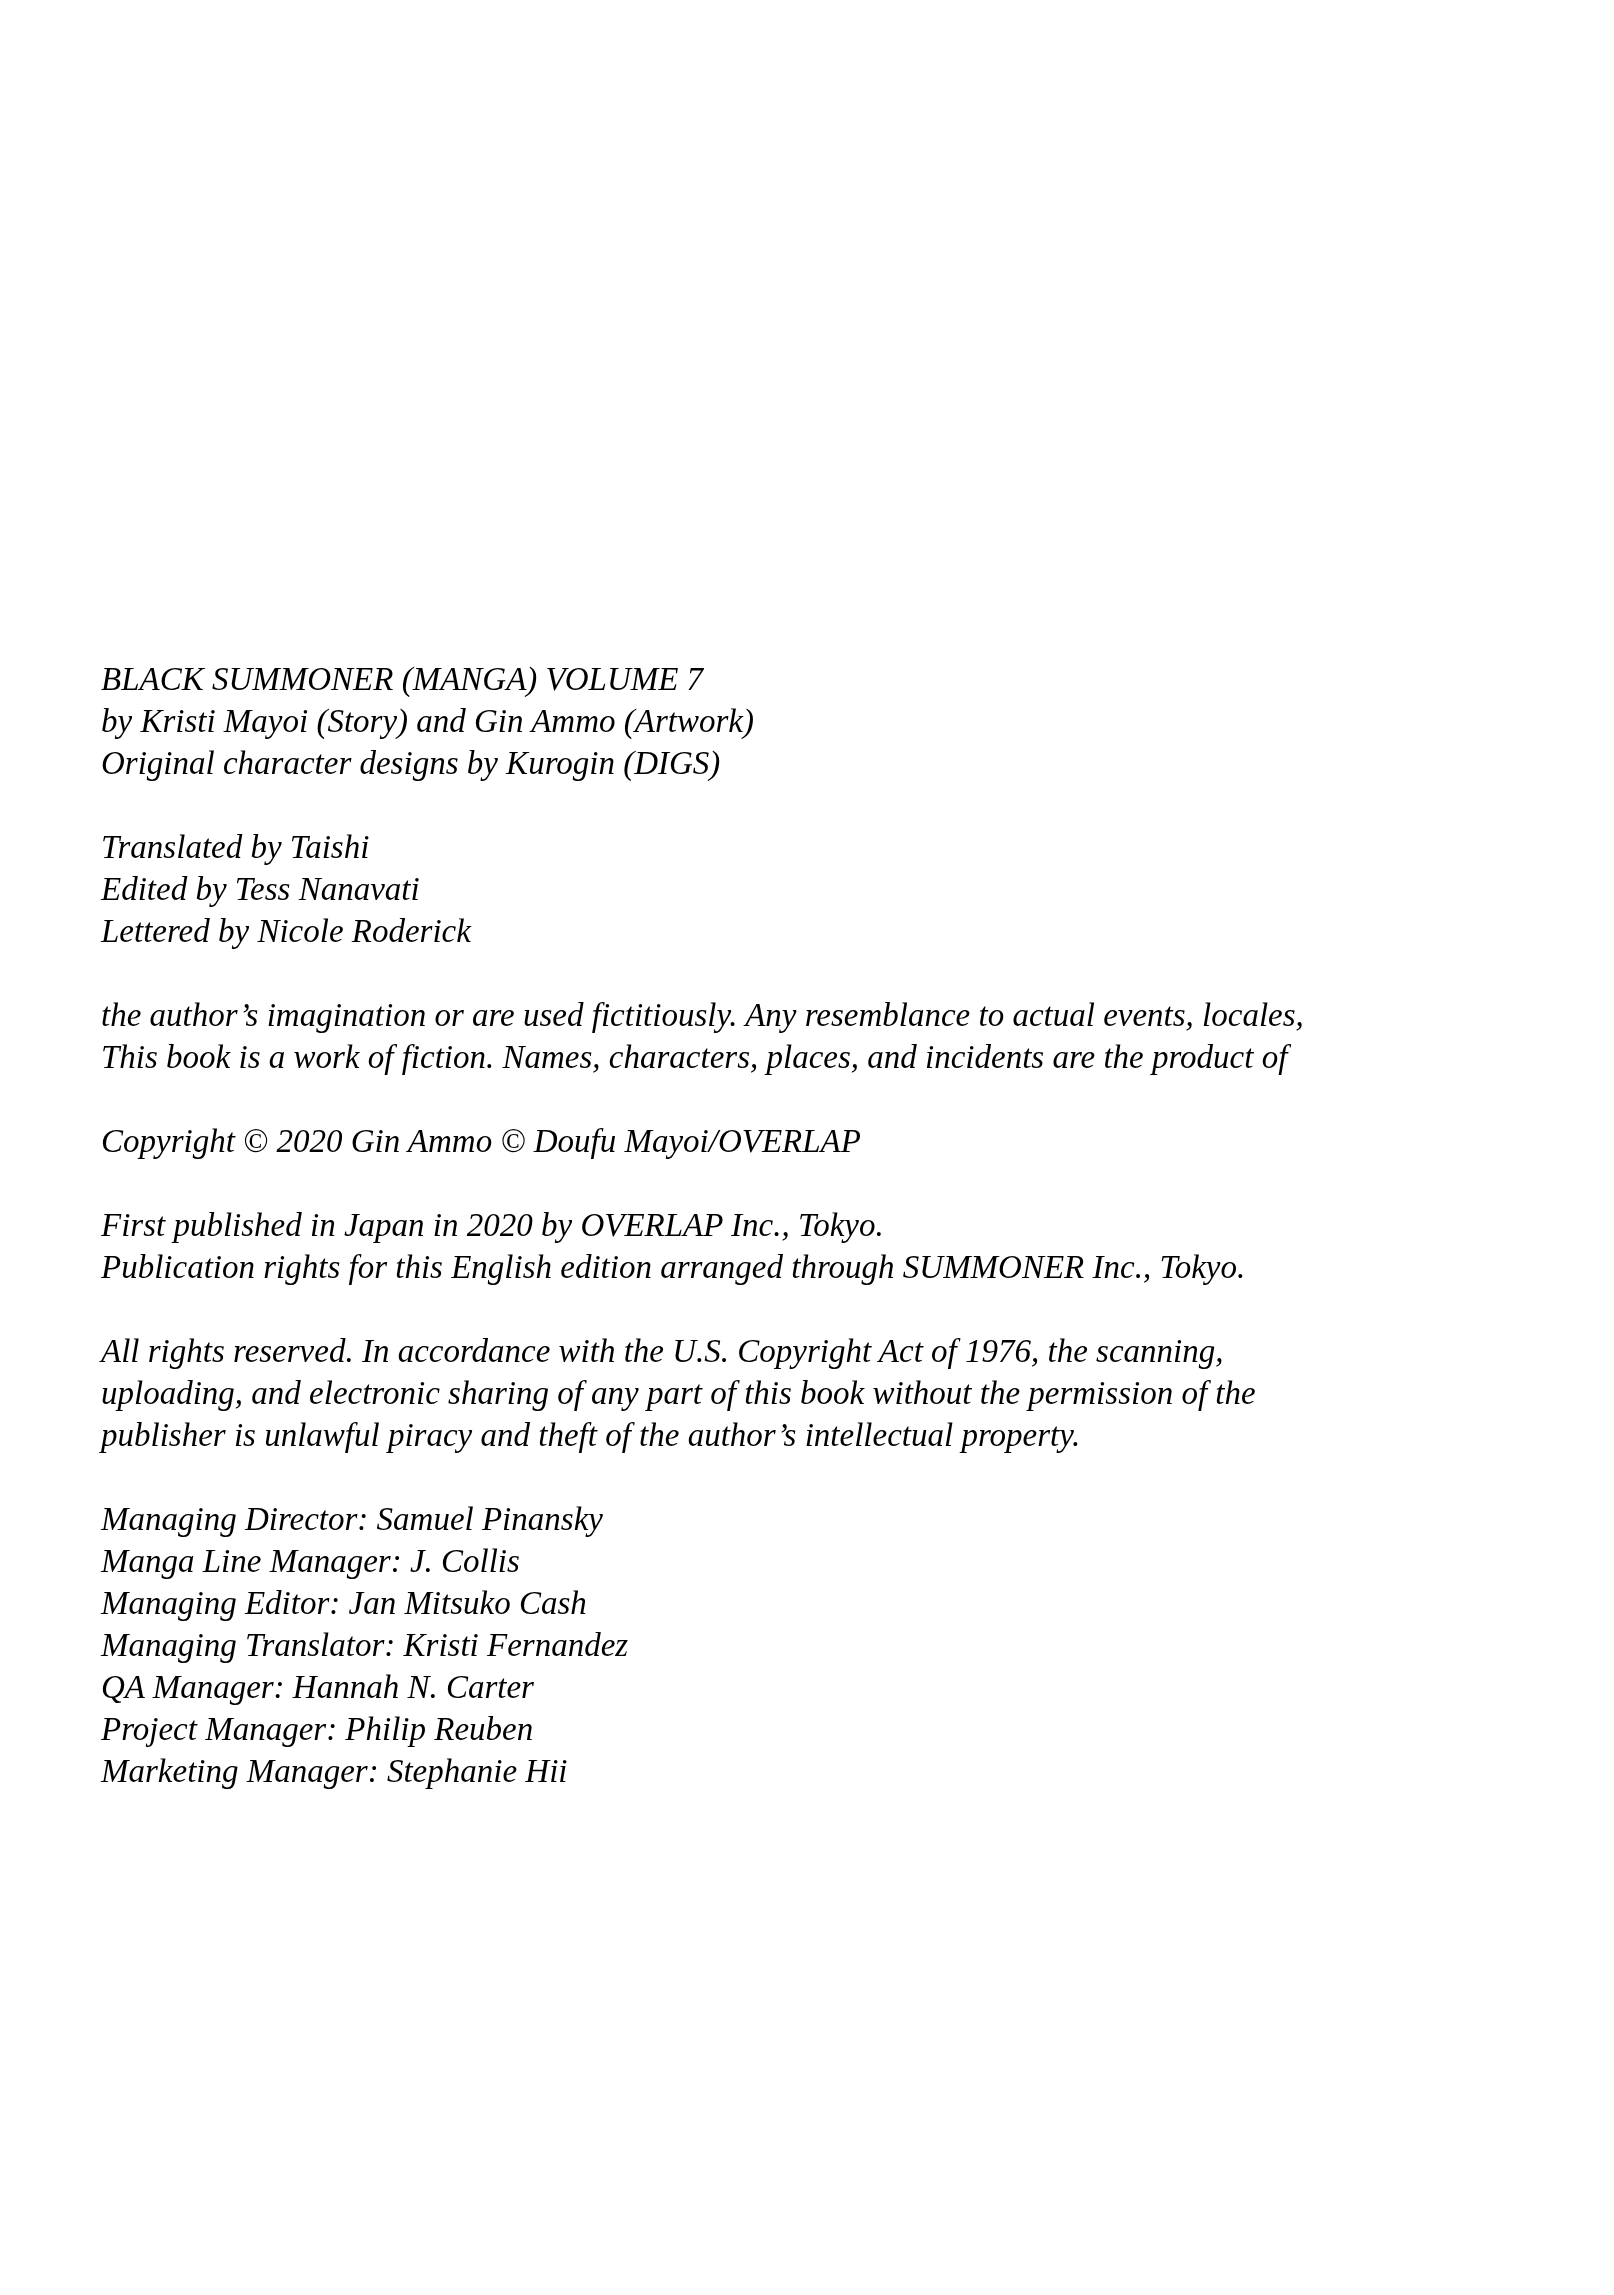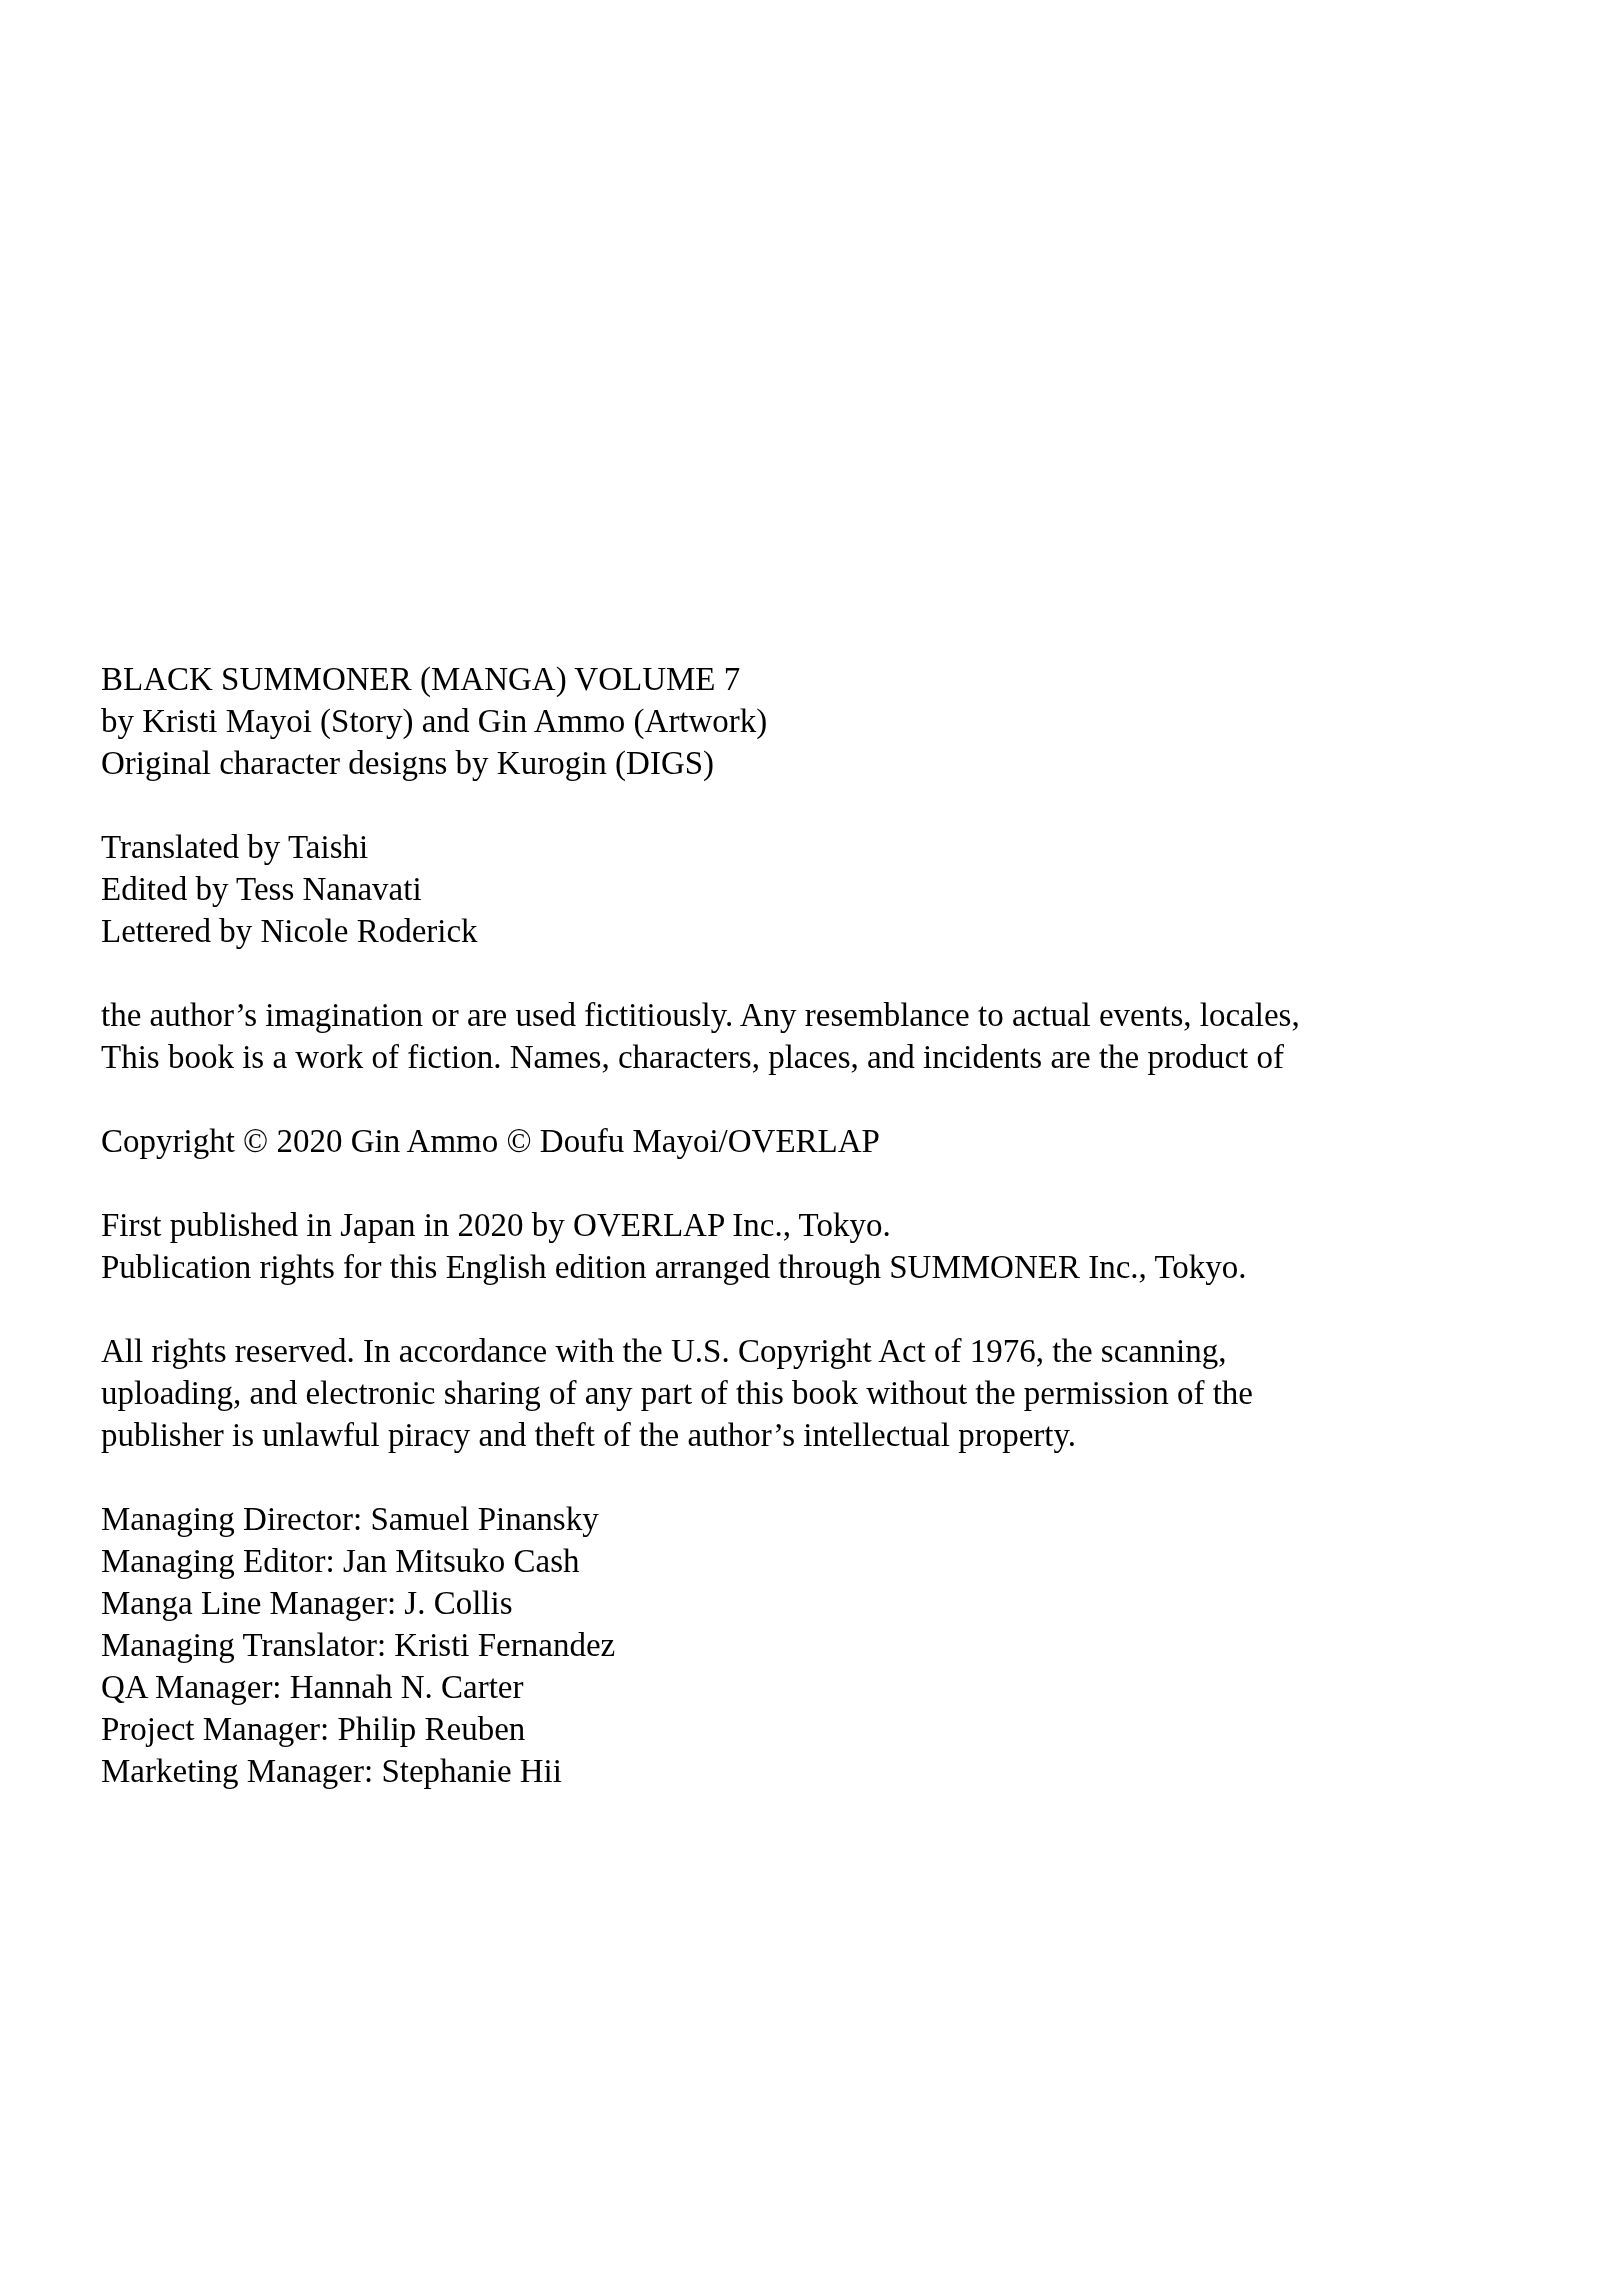--- a/index.html
+++ b/index.html
@@ -14,20 +14,21 @@
     background: #ffffff;
     color: #000000;
     font-family: "Liberation Serif", "DejaVu Serif", serif;
     overflow: hidden;
   }
   .colophon {
     position: absolute;
     left: 101px;
     top: 658px;
     right: 189px;
+    font-style: italic;
   }
   .para {
     margin: 0 0 42px 0;
   }
   .line {
     font-size: 33px;
     line-height: 42px;
     white-space: pre;
     font-weight: 400;
   }
@@ -66,22 +67,22 @@
 
     <div class="para">
       <div class="line">All rights reserved. In accordance with the U.S. Copyright Act of 1976, the scanning,</div>
       <div class="line">uploading, and electronic sharing of any part of this book without the permission of the</div>
       <div class="line">publisher is unlawful piracy and theft of the author’s intellectual property.</div>
     </div>
 
 
     <div class="para">
       <div class="line">Managing Director: Samuel Pinansky</div>
+      <div class="line">Manga Line Manager: J. Collis</div>
       <div class="line">Managing Editor: Jan Mitsuko Cash</div>
-      <div class="line">Manga Line Manager: J. Collis</div>
       <div class="line">Managing Translator: Kristi Fernandez</div>
       <div class="line">QA Manager: Hannah N. Carter</div>
       <div class="line">Project Manager: Philip Reuben</div>
       <div class="line">Marketing Manager: Stephanie Hii</div>
     </div>
 
 
   </div>
 </div>
 

